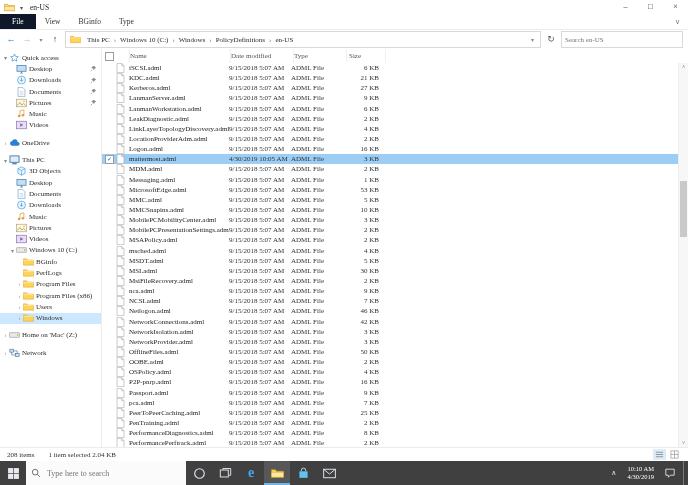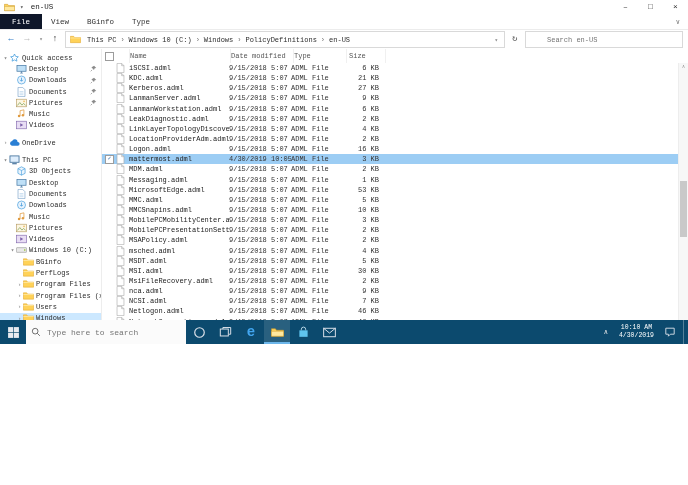--- a/index.html
+++ b/index.html
@@ -1,17 +1,17 @@
 <!DOCTYPE html>
 <html><head>
 <meta charset="utf-8">
 <style>
   html,body{margin:0;padding:0;}
   body{width:688px;height:485px;overflow:hidden;background:#fff;}
-  .screen{width:688px;height:344px;position:relative;font-family:Liberation Mono, monospace;background:#fff;overflow:hidden;}
+  .screen{width:688px;height:485px;position:relative;font-family:Liberation Serif, serif;background:#fff;overflow:hidden;}
   .window{height:461px;display:flex;flex-direction:column;background:#fff;}
 
   
   .titlebar{height:14px;flex:none;display:flex;align-items:center;padding-left:4px;}
   .app-icon{width:11px;height:9px;display:flex;flex:none;}
   .app-icon svg{width:11px;height:9px;}
   .qat-arrow{font-size:6px;color:#555;margin-left:5px;}
   .title-text{font-size:7.5px;color:#222;margin-left:7px;}
   .win-controls{margin-left:auto;display:flex;height:14px;}
   .win-btn{width:25px;display:flex;align-items:center;justify-content:center;font-size:8px;color:#333;line-height:1;}
@@ -31,21 +31,21 @@
   .nav-ico.drop{font-size:6px;color:#8a8a8a;width:8px;}
   .nav-ico.up{color:#3c3c3c;}
   .nav-ico.refresh{color:#555;}
   .crumb-box{flex:1;height:15px;border:1px solid #d9d9d9;display:flex;align-items:center;font-size:7px;color:#333;padding:0 3px;min-width:0;background:#fff;}
   .crumb-folder{width:11px;height:9px;margin:0 3px 0 1px;flex:none;display:flex;}
   .crumb-folder svg{width:11px;height:9px;}
   .crumbs{display:flex;align-items:center;min-width:0;overflow:hidden;}
   .crumb-seg{padding:0 3px;white-space:nowrap;color:#2b2b2b;}
   .crumb-sep{color:#6f6f6f;padding:0 1px;font-size:7px;}
   .crumb-drop{margin-left:auto;font-size:6px;color:#8a8a8a;padding:0 3px;flex:none;}
-  .search-box{width:118px;height:15px;border:1px solid #d9d9d9;display:flex;align-items:center;padding:0 19px;flex:none;background:#fff;}
+  .search-box{width:118px;height:15px;border:1px solid #d9d9d9;display:flex;align-items:center;padding:0 1px;flex:none;background:#fff;}
   .search-box input{width:100%;border:0;outline:0;font-size:7px;color:#666;font-family:inherit;background:transparent;}
 
   
   .main{flex:1;display:flex;min-height:0;}
   .sidebar{width:101px;flex:none;padding-top:3px;overflow:hidden;font-size:7px;}
   .side-item{height:11.3px;display:flex;align-items:center;position:relative;color:#2b2b2b;white-space:nowrap;}
   .side-item .chev{width:7px;flex:none;font-size:6px;color:#8a8a8a;text-align:center;}
   .side-item .sicon{width:11px;height:10px;flex:none;margin-right:2px;display:flex;align-items:center;}
   .side-item .sicon svg{width:11px;height:10px;}
   .side-item.selected{background:#cce8ff;}
@@ -82,21 +82,21 @@
   .sarr.bot{bottom:0;}
 
   
   .statusbar{height:13px;flex:none;border-top:1px solid #ebebeb;display:flex;align-items:center;font-size:7px;color:#333;padding:0 7px;gap:14px;}
   .sb-views{margin-left:auto;display:flex;gap:2px;}
   .sb-ico{width:13px;height:11px;display:flex;align-items:center;justify-content:center;}
   .sb-ico.on{background:#dcecf9;}
   .sb-ico svg{width:9px;height:9px;}
 
   
-  .taskbar{position:absolute;left:0;right:0;bottom:0;height:24px;background:#0c4a6e;display:flex;align-items:stretch;}
+  .taskbar{position:absolute;left:0;right:0;bottom:0;height:24px;background:#404040;display:flex;align-items:stretch;}
   .tb-btn{width:26px;flex:none;display:flex;align-items:center;justify-content:center;}
   .tb-btn svg{width:13px;height:13px;}
   .tb-btn.active{background:rgba(255,255,255,.12);box-shadow:inset 0 -2px 0 #6cb6ea;}
   .edge-e{font-size:14px;font-weight:bold;color:#42a5ef;line-height:1;}
   .tb-search{width:150px;flex:none;background:#fbfbfb;display:flex;align-items:center;padding:0 5px;gap:4px;}
   .tb-search .tb-mag{display:flex;flex:none;}
   .tb-search svg{width:10px;height:10px;}
   .tb-search input{flex:1;min-width:0;border:0;outline:0;background:transparent;font-size:8px;color:#444;font-family:inherit;}
   .tray{margin-left:auto;display:flex;align-items:center;flex:none;}
   .tray-chev{color:#e8e8e8;font-size:7px;padding:0 6px;}

